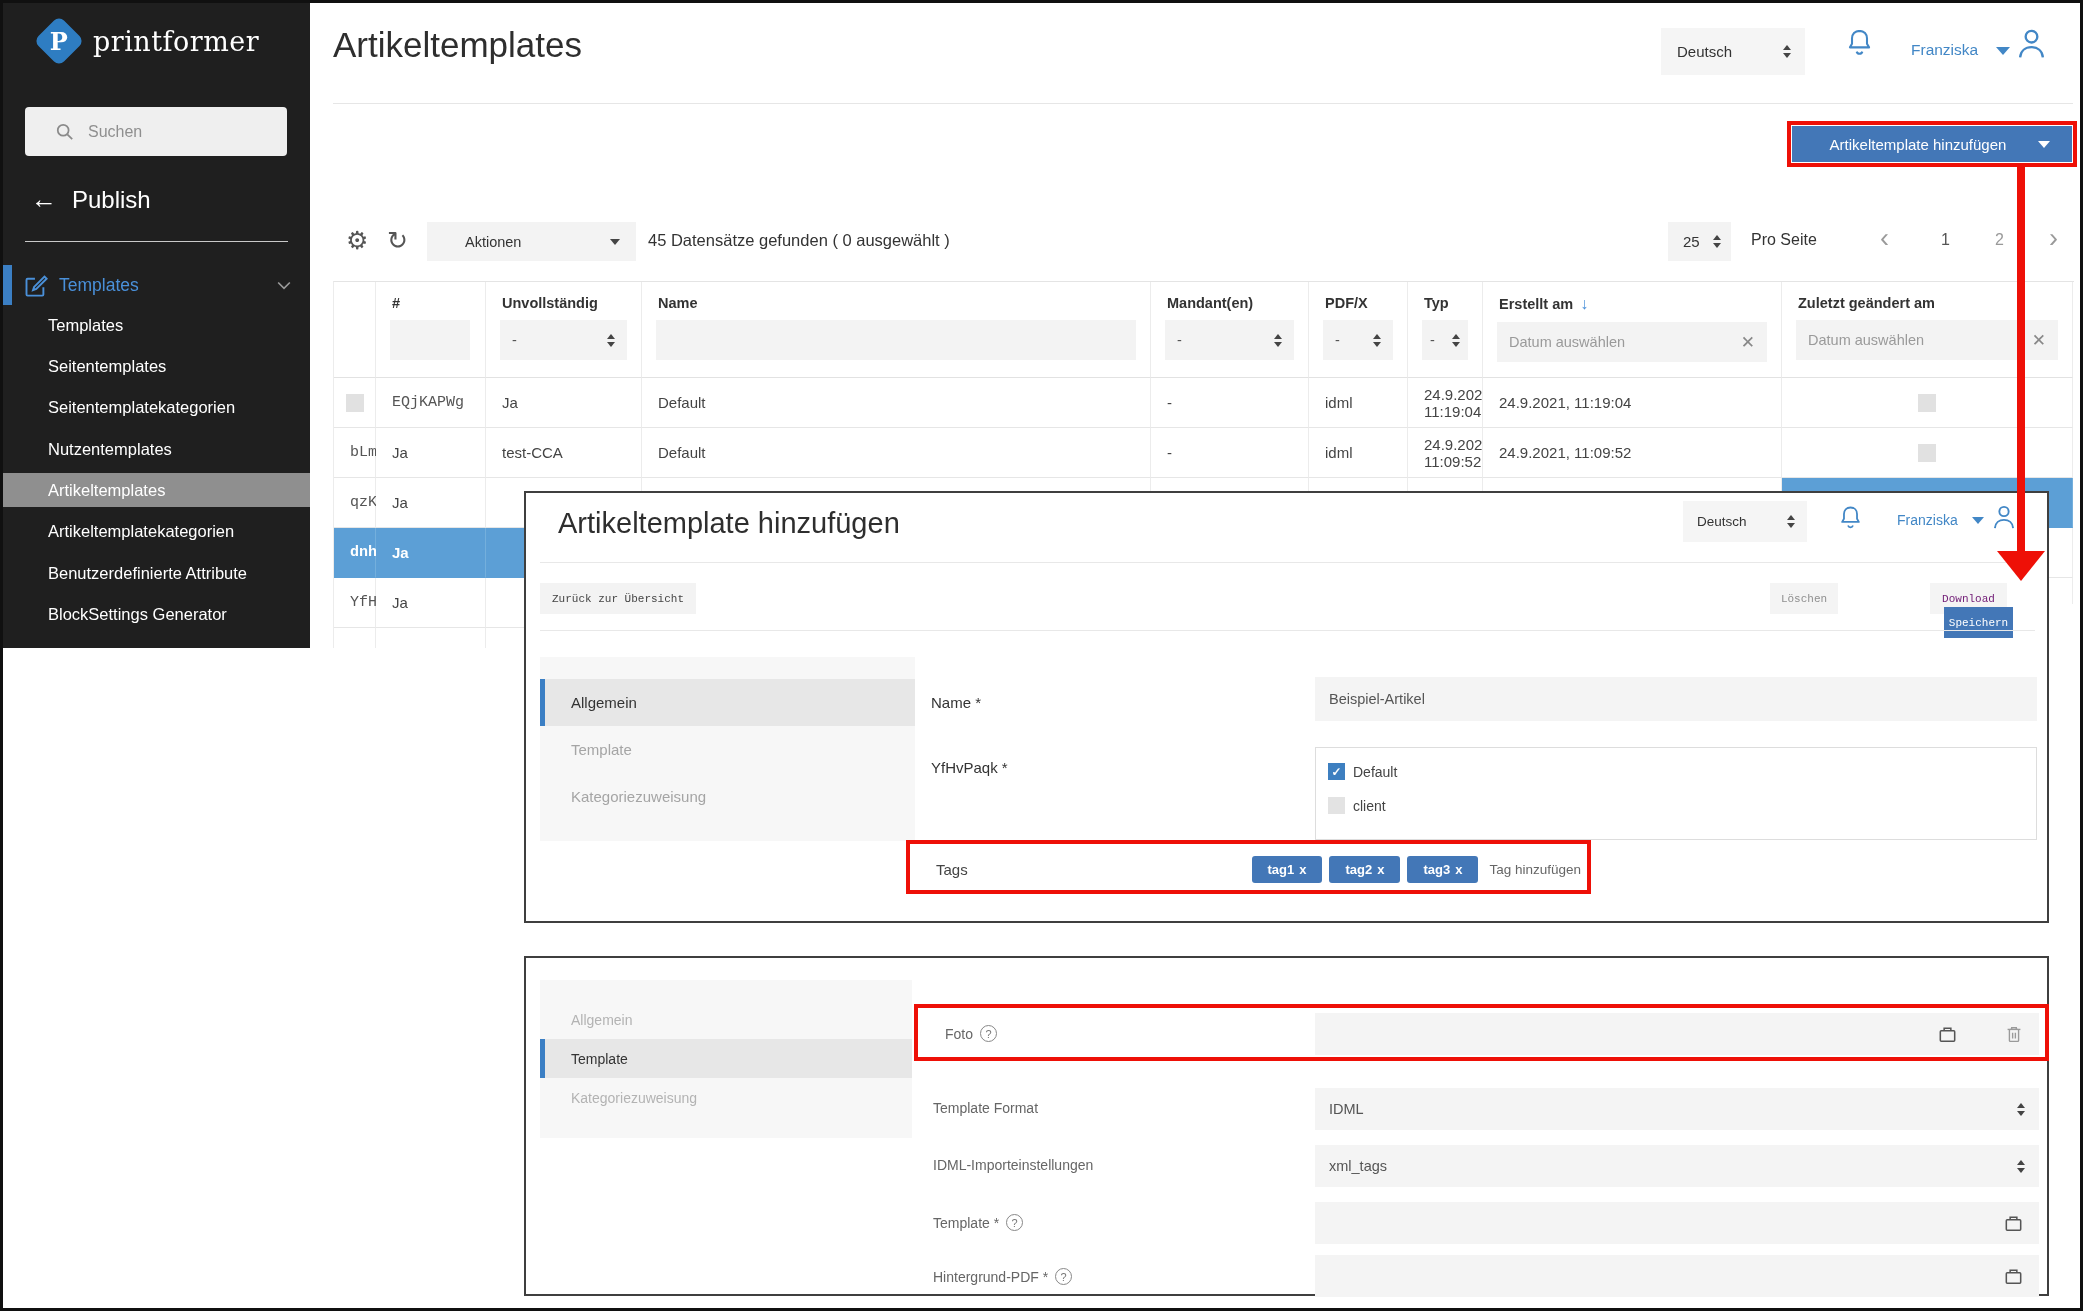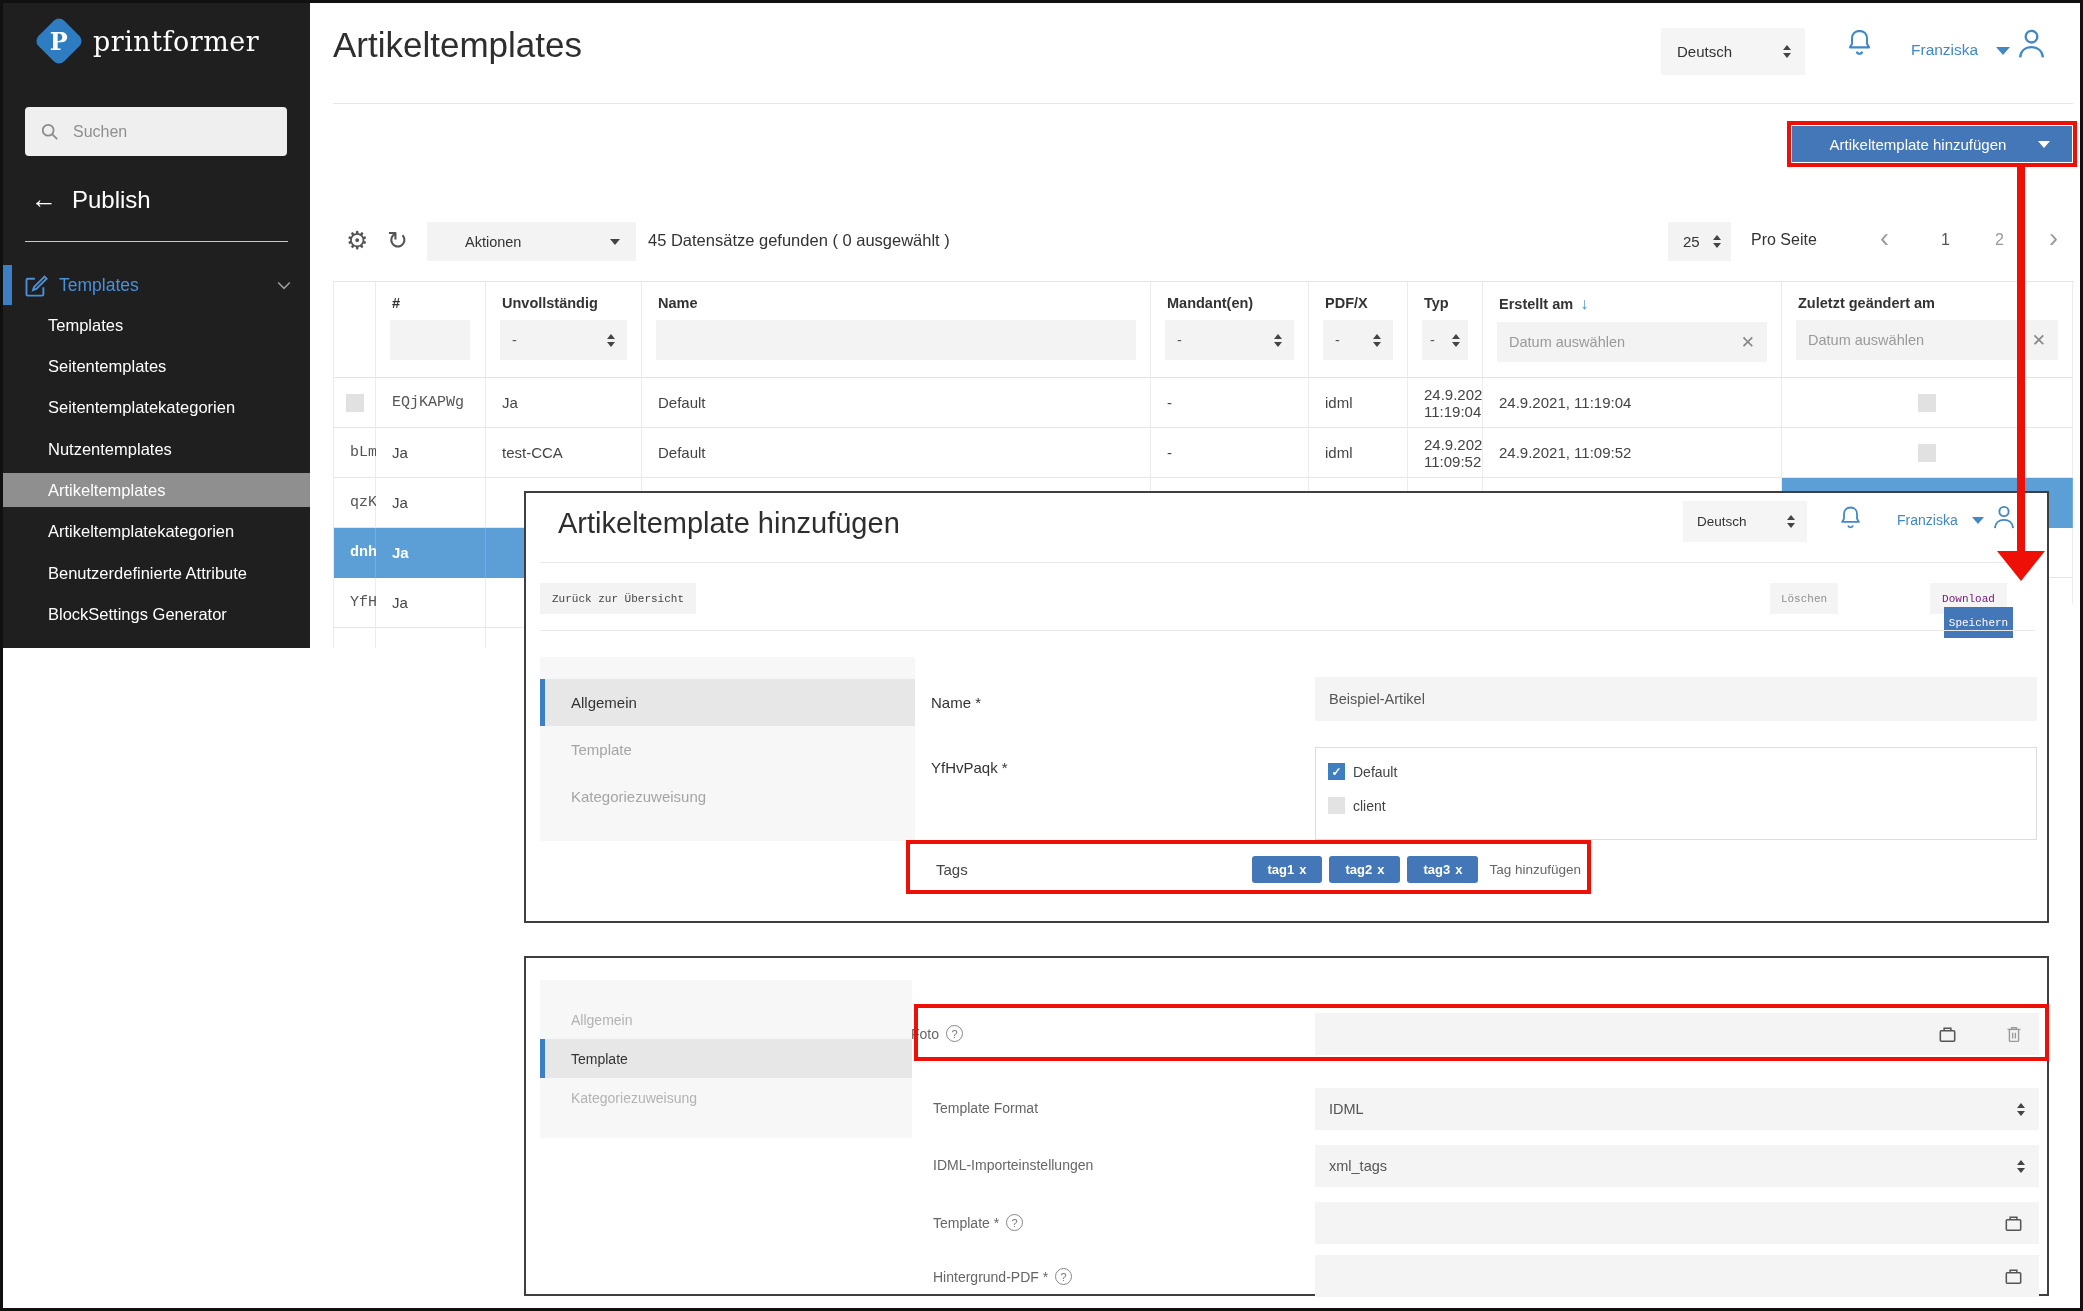--- a/index.html
+++ b/index.html
@@ -9,21 +9,21 @@
   *{box-sizing:border-box}
   body{margin:0;background:#888;font-family:"Liberation Sans",sans-serif;}
   .canvas{position:relative;width:2083px;height:1311px;background:#fff;border:3px solid #101010;overflow:hidden;}
   .abs{position:absolute}
   
   .sidebar{position:absolute;left:0;top:0;width:307px;height:645px;background:var(--sidebar-bg);}
   .brand{position:absolute;left:38px;top:20px;display:flex;align-items:center;gap:16px;}
   .logo-d{width:36px;height:36px;background:#2e7dc2;transform:rotate(45deg);border-radius:7px;display:flex;align-items:center;justify-content:center;}
   .logo-d span{transform:rotate(-45deg);color:#fff;font:700 24px "DejaVu Serif",serif;}
   .brand-text{color:#fff;font:400 27px "DejaVu Serif",serif;letter-spacing:.5px;}
-  .search{position:absolute;left:22px;top:104px;width:262px;height:49px;background:#efefef;border-radius:4px;display:flex;align-items:center;gap:11px;padding-left:14px;}
+  .search{position:absolute;left:22px;top:104px;width:262px;height:49px;background:#efefef;border-radius:4px;display:flex;align-items:center;gap:11px;padding-left:29px;}
   .search input{border:none;background:transparent;outline:none;font-size:16px;color:#555;width:180px;font-family:inherit;}
   .search input::placeholder{color:#8f8f8f;}
   .publish{position:absolute;left:28px;top:181px;color:#fff;font-size:24px;font-weight:500;display:flex;align-items:center;gap:15px;}
   .publish .ba{font-size:26px;font-weight:400;}
   .sdiv{position:absolute;left:22px;top:238px;width:263px;height:1px;background:#c9c9c9;}
   .section-row{position:absolute;left:0;top:262px;width:307px;height:40px;display:flex;align-items:center;}
   .section-bar{width:9px;height:40px;background:#3b7fc4;margin-right:10px;}
   .section-label{color:#4a90d9;font-size:17.5px;font-weight:500;margin-left:10px;}
   .section-chev{margin-left:auto;margin-right:16px;display:flex;}
   .side-item{position:absolute;left:0;width:307px;height:33px;display:flex;align-items:center;padding-left:45px;color:#fff;font-size:16.5px;font-weight:500;cursor:pointer;}
@@ -455,21 +455,21 @@
           <span>Allgemein</span>
         </div>
       <div class="nv active" style="height:39px;font-size:14px;">
           <span>Template</span>
         </div>
       <div class="nv" style="height:39px;font-size:14px;color:#b3b3b3;">
           <span>Kategoriezuweisung</span>
         </div>
     </div>
 
-    <div class="flabel sm" style="left:385px;top:67px;">
+    <div class="flabel sm" style="left:419px;top:67px;">
       <span>Foto</span>
       <span class="qc">?</span>
     </div>
     <div class="inp end" style="left:789px;top:55px;width:724px;height:42px;">
       <span>
         <svg width="23" height="23" viewBox="0 0 24 24">
             <g fill="none" stroke="#555" stroke-width="1.6">
               <rect x="4.5" y="8" width="15" height="11" rx="1"></rect>
               <path d="M8.5 8V5.5h7V8"></path>
             </g>

